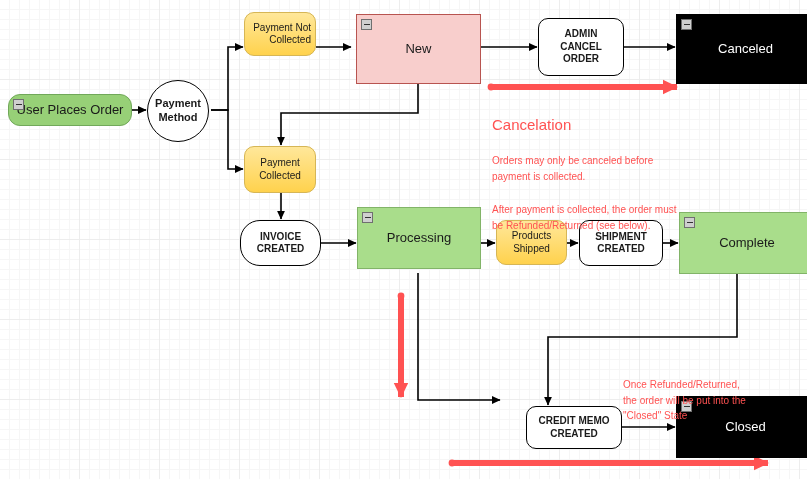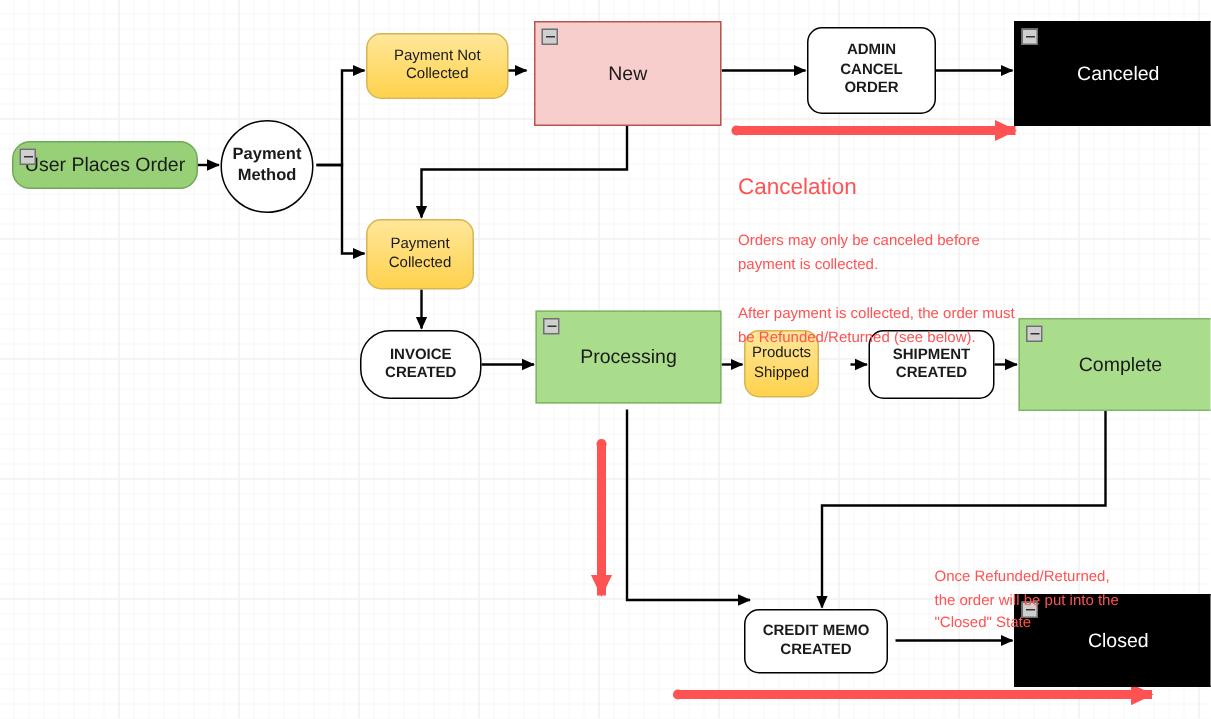--- a/index.html
+++ b/index.html
@@ -146,21 +146,21 @@
     <span class="lbl">User Places Order</span>
   </div>
 
   <div class="node circle white mid" style="left:147px; top:80px; width:62px; height:62px;">
     <span class="lbl">
       <span>Payment</span><br>
       <span>Method</span>
     </span>
   </div>
 
-  <div class="node round yellow small" style="left:244px; top:22px; width:95px; height:44px;">
+  <div class="node round yellow small" style="left:244px; top:12px; width:72px; height:44px;text-align:right;">
     <span class="lbl">
       <span>Payment Not</span><br>
       <span>Collected</span>
     </span>
   </div>
 
   <div class="node round yellow small" style="left:244px; top:146px; width:72px; height:47px;">
     <span class="lbl">
       <span>Payment</span><br>
       <span>Collected</span>
@@ -190,40 +190,40 @@
       <span>INVOICE</span><br>
       <span>CREATED</span>
     </span>
   </div>
 
   <div class="node sq greenL big" style="left:357px; top:207px; width:124px; height:62px;">
     <span class="collapse"></span>
     <span class="lbl">Processing</span>
   </div>
 
-  <div class="node round yellow small" style="left:496px; top:220px; width:50px; height:45px;">
+  <div class="node round yellow small" style="left:496px; top:220px; width:71px; height:45px;">
     <span class="lbl">
       <span>Products</span><br>
       <span>Shipped</span>
     </span>
   </div>
 
   <div class="node round white small" style="left:579px; top:220px; width:84px; height:46px;">
     <span class="lbl">
       <span>SHIPMENT</span><br>
       <span>CREATED</span>
     </span>
   </div>
 
   <div class="node sq greenL big" style="left:679px; top:212px; width:136px; height:62px;">
     <span class="collapse"></span>
     <span class="lbl">Complete</span>
   </div>
 
-  <div class="node round white small" style="left:496px; top:406px; width:96px; height:43px;align-items:center;">
+  <div class="node round white small" style="left:526px; top:406px; width:96px; height:43px;align-items:center;">
     <span class="lbl">
       <span>CREDIT MEMO</span><br>
       <span>CREATED</span>
     </span>
   </div>
 
   <div class="node sq black big" style="left:676px; top:396px; width:139px; height:62px;">
     <span class="collapse"></span>
     <span class="lbl">Closed</span>
   </div>

